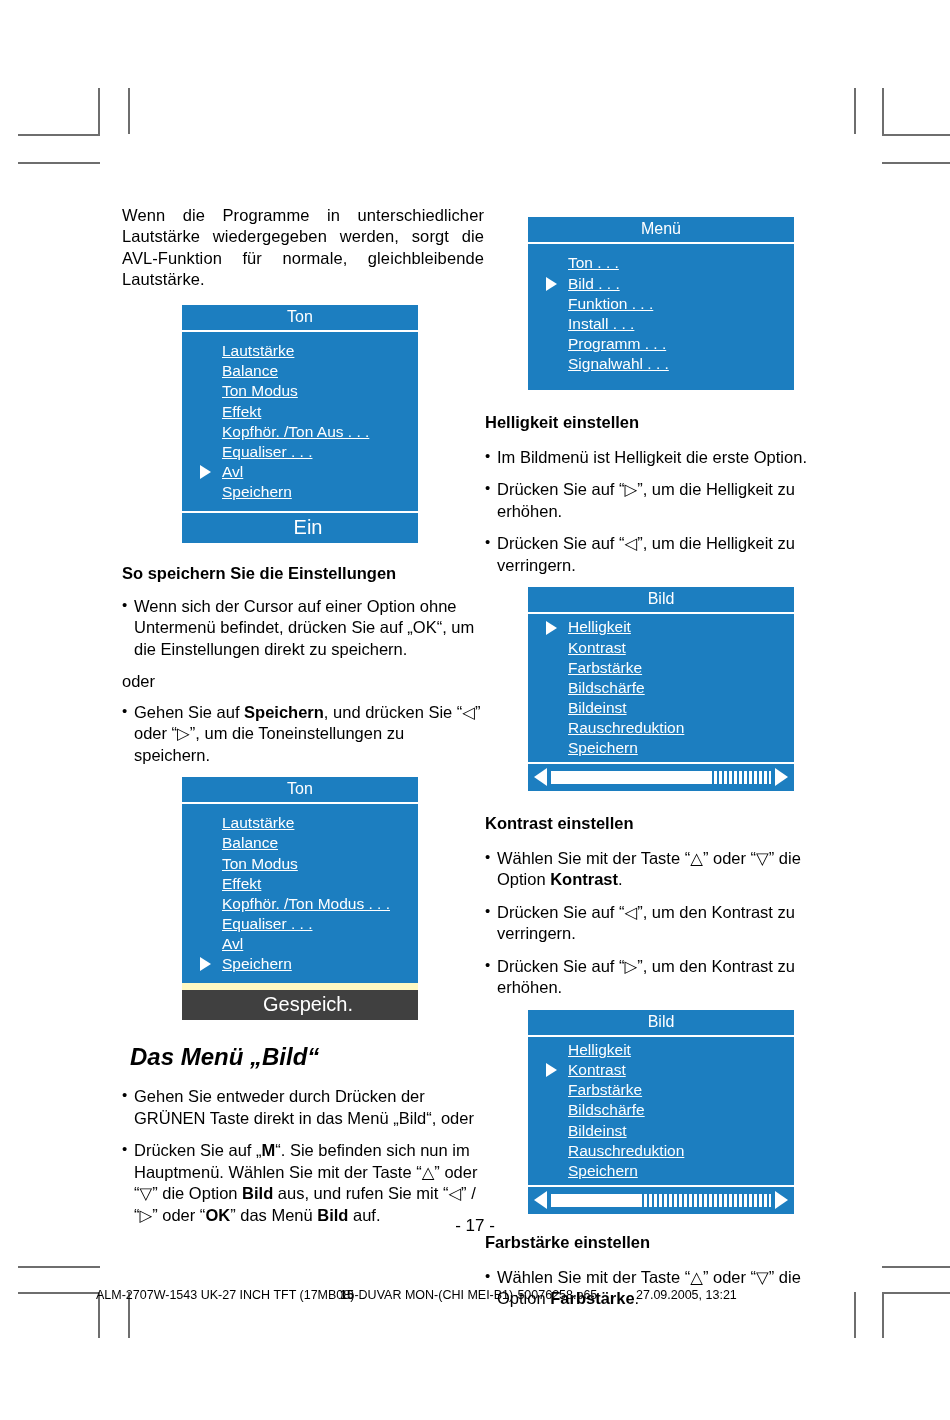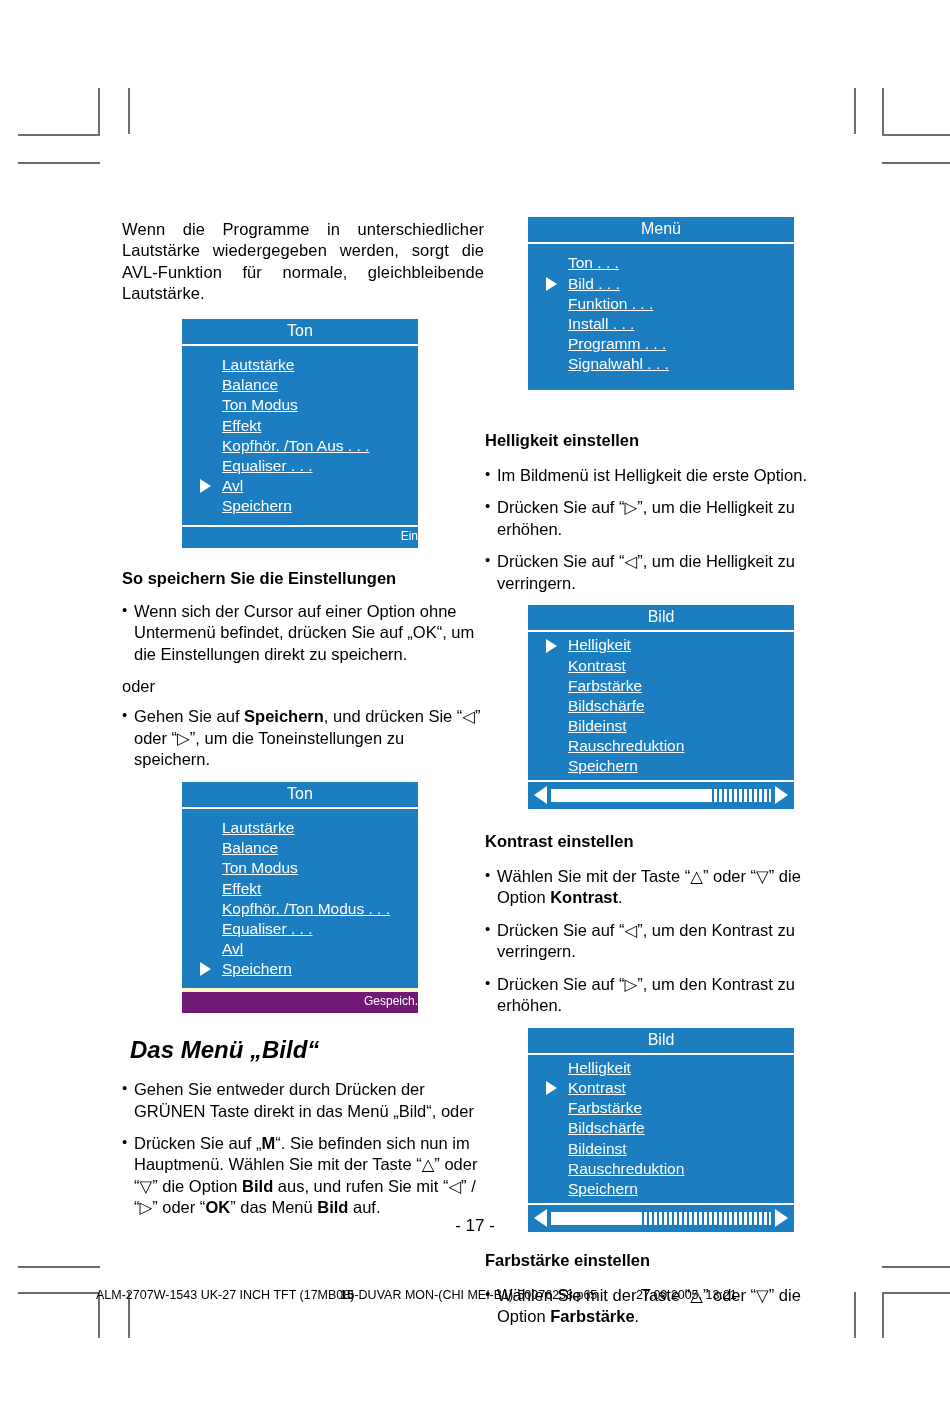--- a/index.html
+++ b/index.html
@@ -25,21 +25,21 @@
   .page {
     position: absolute;
     left: 0; top: 0;
     width: 950px; height: 1420px;
   }
 
   .col {
     position: absolute;
     width: 362px;
   }
-  .col-left  { left: 122px; top: 219px; }
+  .col-left  { left: 122px; top: 205px; }
   .col-right { left: 485px; top: 205px; }
 
   
   p.body {
     margin: 0 0 0 0;
     font-size: 16.5px;
     line-height: 1.30;
     text-align: justify;
     letter-spacing: .1px;
   }
@@ -113,29 +113,29 @@
     position: absolute;
     left: 18px;
     top: 50%;
     transform: translateY(-50%);
     width: 0; height: 0;
     border-left: 11px solid #ffffff;
     border-top: 7px solid transparent;
     border-bottom: 7px solid transparent;
   }
   .osd-footer {
-    text-align: right;
+    text-align: center;
     padding: 3px 0 4px 16px;
-    font-size: 12px;
+    font-size: 20px;
     line-height: 1.15;
     border-top: 2px solid #ffffff;
   }
   .osd-footer.saved {
-    background: #701a75;
-    border-top: 4px solid #fef9c3;
+    background: #404040;
+    border-top: 7px solid #fef9c3;
   }
 
   
   .osd-slider {
     border-top: 2px solid #ffffff;
     padding: 4px 6px 5px 6px;
     display: flex;
     align-items: center;
     gap: 4px;
   }
@@ -277,21 +277,21 @@
       <div class="osd-body" style="padding-bottom:16px;">
         <div class="osd-item">Ton . . .</div>
         <div class="osd-item sel">Bild . . .</div>
         <div class="osd-item">Funktion . . .</div>
         <div class="osd-item">Install . . .</div>
         <div class="osd-item">Programm . . .</div>
         <div class="osd-item">Signalwahl . . .</div>
       </div>
     </div>
 
-    <h3 class="heading" style="margin-top:40px;">Helligkeit einstellen</h3>
+    <h3 class="heading" style="margin-top:22px;">Helligkeit einstellen</h3>
 
     <ul class="bullets" style="margin-top:14px;">
       <li><span>Im Bildmenü ist Helligkeit die erste Option.</span></li>
       <li><span>Drücken Sie auf  “▷”, um die Helligkeit zu erhöhen.</span></li>
       <li><span>Drücken Sie auf “◁”, um die Helligkeit zu verringern.</span></li>
     </ul>
 
     <div class="osd wide" style="margin:8px 0 0 43px;">
       <div class="osd-title">Bild</div>
       <div class="osd-body" style="padding:3px 0 4px 0;">

